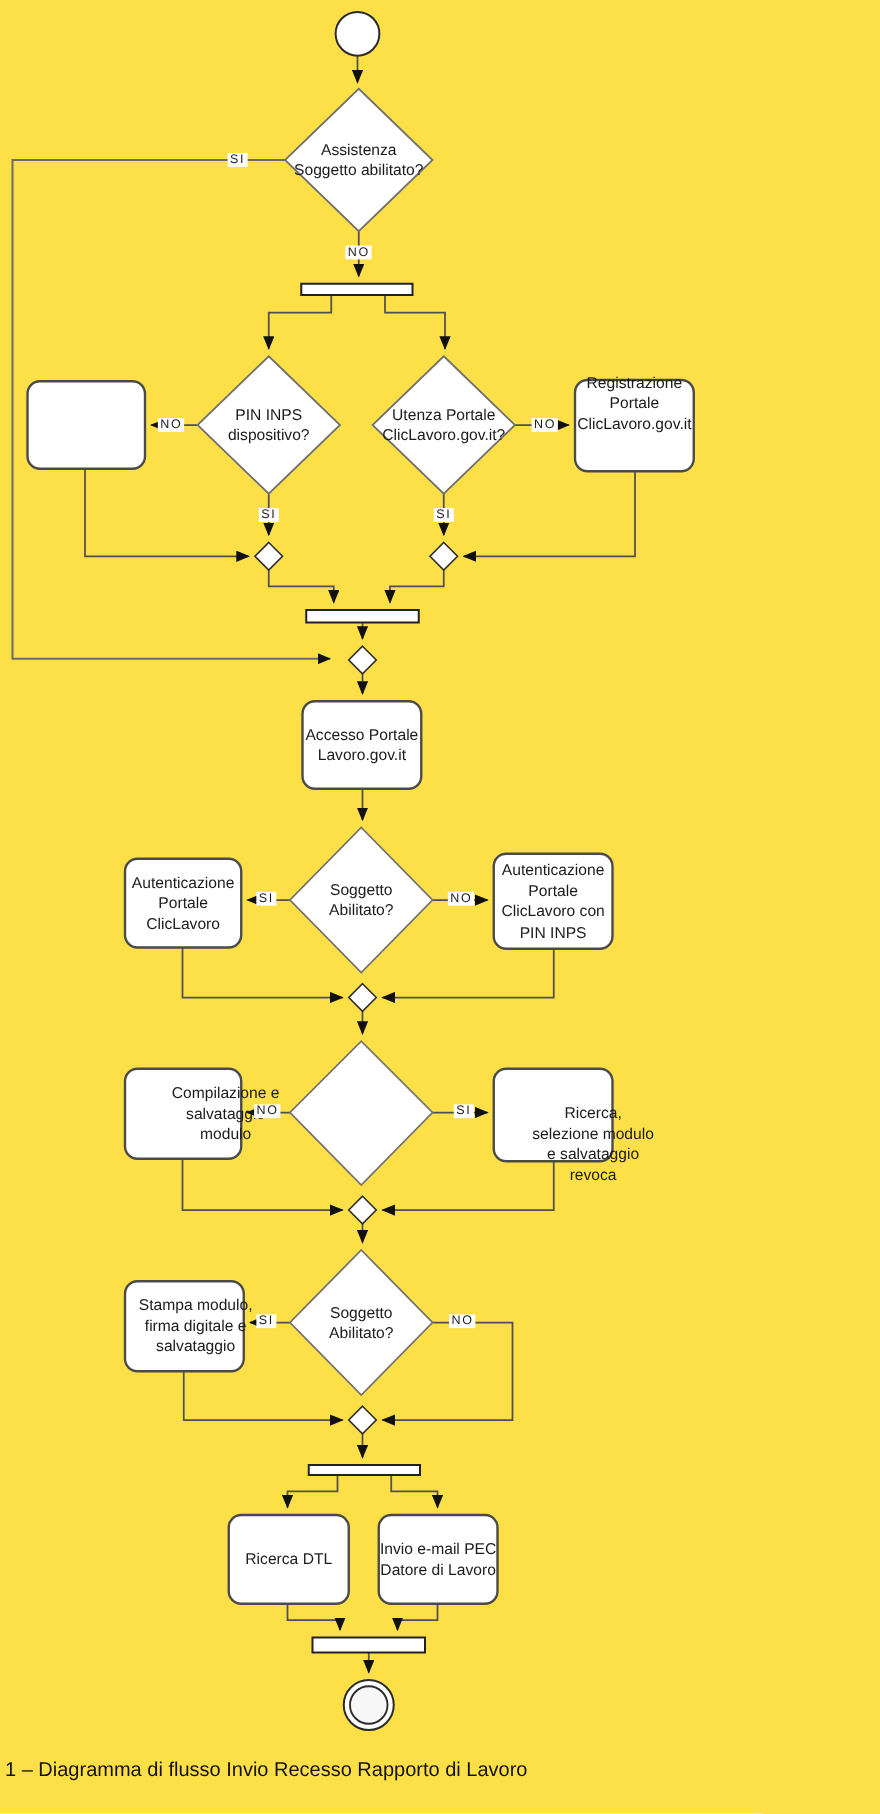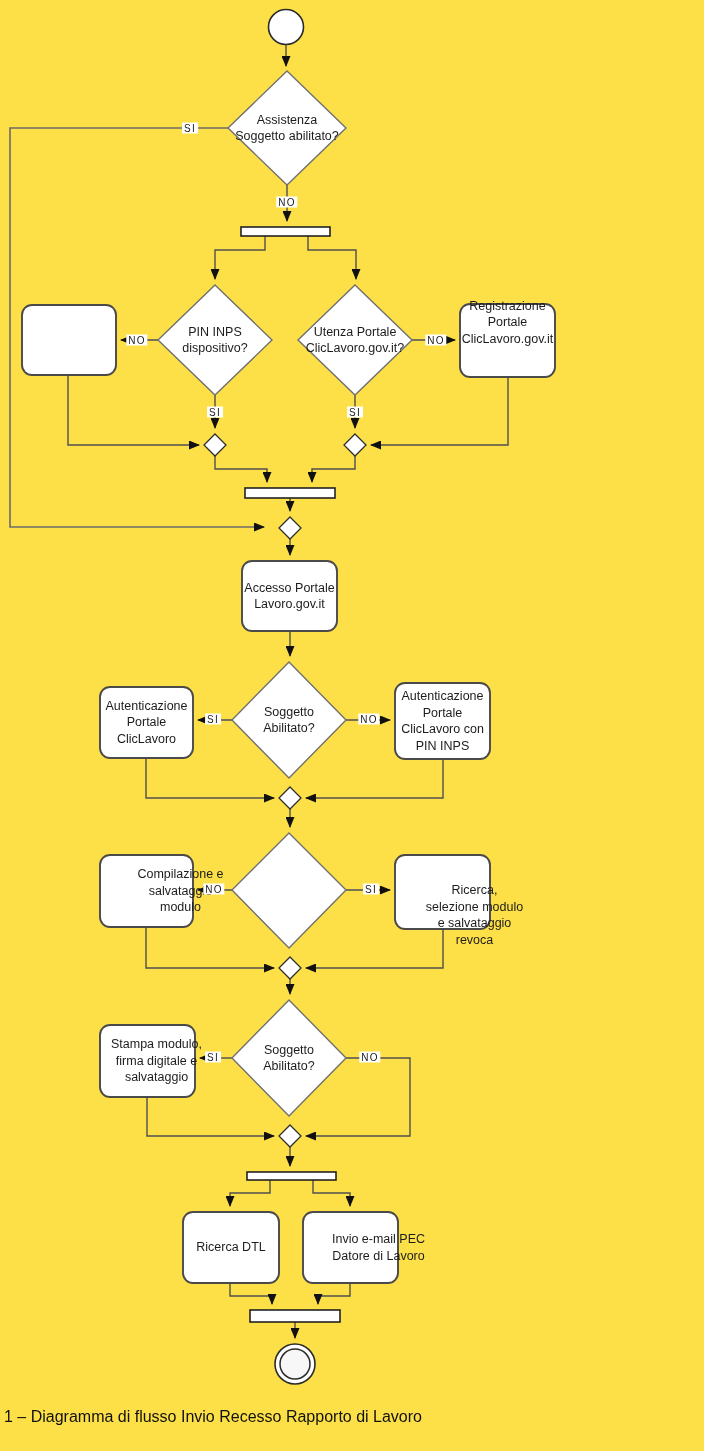--- a/index.html
+++ b/index.html
@@ -148,21 +148,21 @@
   <div class="nodelabel" style="left:393px; top:884px; width:99px;  height:62px;margin-left:32px;">Ricerca,
 selezione modulo
 e salvataggio
 revoca</div>
   <div class="nodelabel" style="left:229px; top:1028px; width:120px; height:60px;">Soggetto
 Abilitato?</div>
   <div class="nodelabel" style="left:100px; top:1025px; width:113px;  height:72px;">Stampa modulo,
 firma digitale e
 salvataggio</div>
   <div class="nodelabel" style="left:183px; top:1212px; width:96px;  height:71px;">Ricerca DTL</div>
-  <div class="nodelabel" style="left:303px; top:1212px; width:95px;  height:71px;padding-left:28px;">Invio e-mail PEC
+  <div class="nodelabel" style="left:303px; top:1212px; width:95px;  height:71px;">Invio e-mail PEC
 Datore di Lavoro</div>
 
   <span class="edgelabel" style="left:190px; top:128px;">SI</span>
   <span class="edgelabel" style="left:287px; top:202px;">NO</span>
   <span class="edgelabel" style="left:137px; top:340px;">NO</span>
   <span class="edgelabel" style="left:215px; top:412px;">SI</span>
   <span class="edgelabel" style="left:436px; top:340px;">NO</span>
   <span class="edgelabel" style="left:355px; top:412px;">SI</span>
   <span class="edgelabel" style="left:213px; top:719px;">SI</span>
   <span class="edgelabel" style="left:369px; top:719px;">NO</span>

